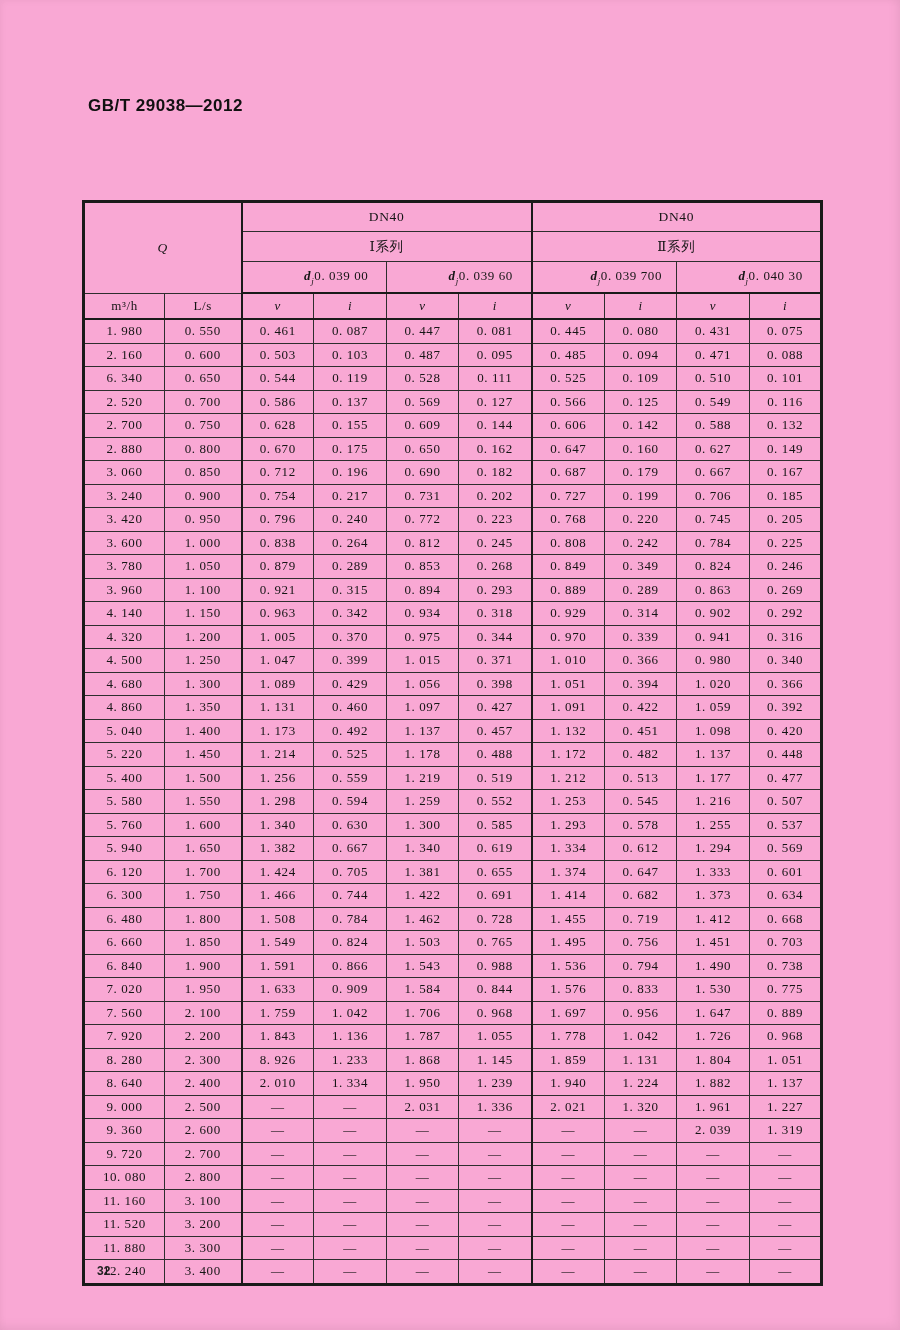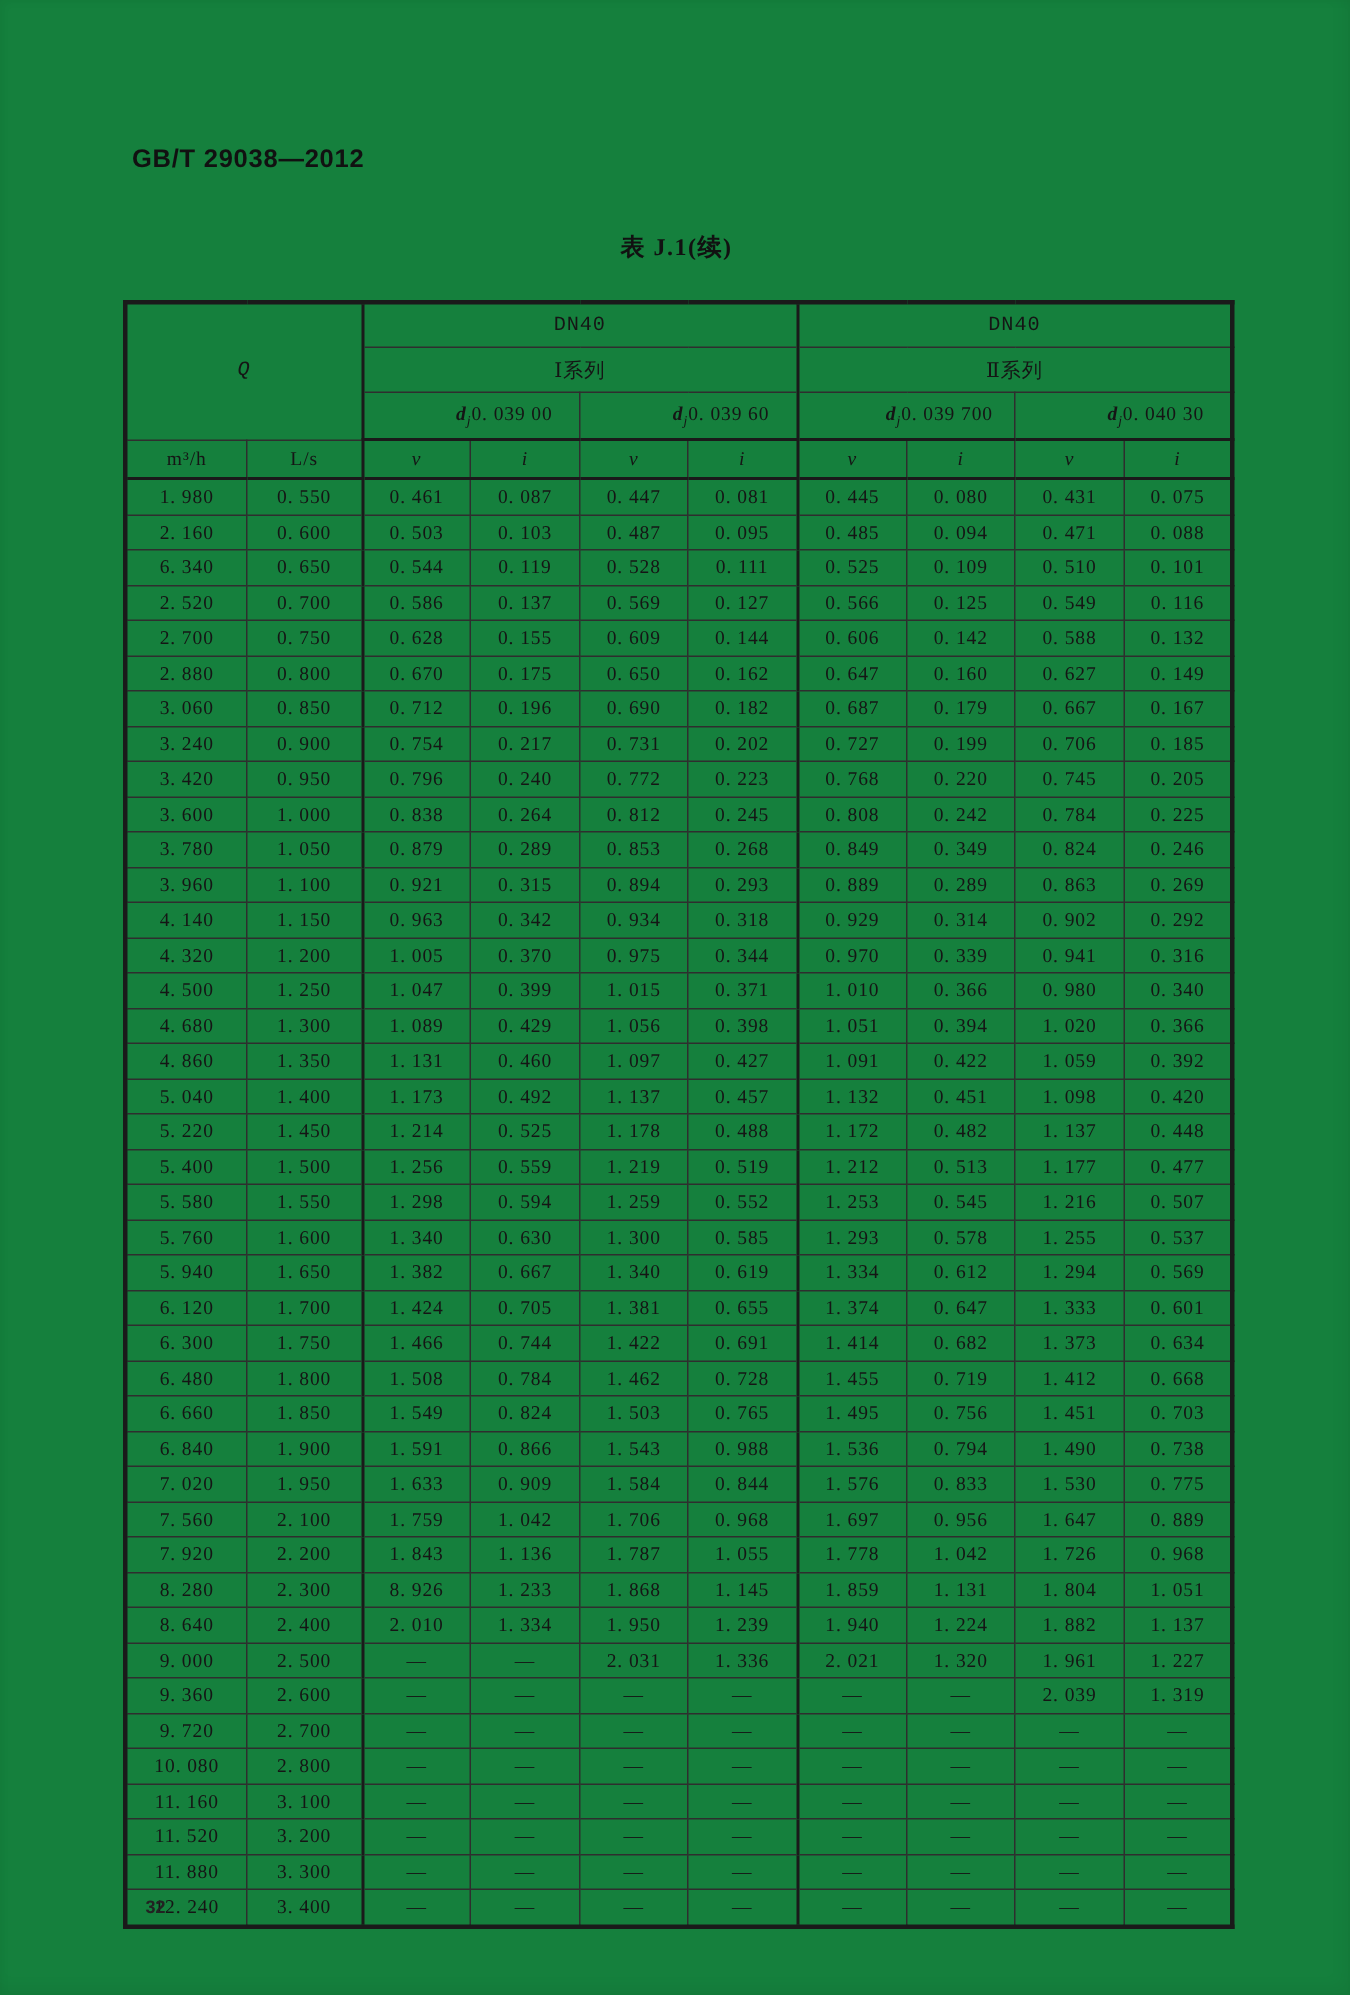--- a/index.html
+++ b/index.html
@@ -1,18 +1,18 @@
 <!DOCTYPE html>
 <html><head>
 <meta charset="utf-8">
 <style>
   html,body { margin:0; padding:0; background:#e8e8e6; }
   .page {
     position:relative; width:900px; height:1330px; margin:0 auto;
-    background:#15803d; color:#161616;
+    background:#f9a8d4; color:#161616;
     font-family:"Liberation Serif","DejaVu Serif",serif;
     box-shadow: inset -4px -5px 10px rgba(0,0,0,0.05), inset 2px 2px 6px rgba(0,0,0,0.03);
     overflow:hidden;
   }
   .doc-number {
     position:absolute; left:88px; top:96px;
     font-family:"Liberation Sans","DejaVu Sans",sans-serif;
     font-weight:bold; font-size:17px; letter-spacing:0.5px; color:#111;
   }
   .table-title {
@@ -24,21 +24,21 @@
     position:absolute; left:82px; top:200px; width:738px;
     border-collapse:collapse; table-layout:fixed;
     border:3px solid #1a1a1a;
   }
   table.jtable td {
     border:1px solid #2e2e2e;
     text-align:center; vertical-align:middle;
     font-size:13px; color:#151515; letter-spacing:0.6px;
     padding:0; overflow:hidden; white-space:nowrap;
   }
-  tr.h1 td { height:28px; font-size:13.5px;font-family:Liberation Mono, monospace; }
+  tr.h1 td { height:28px; font-size:13.5px; }
   tr.h2 td { height:29px; font-size:13.5px;margin-left:48px; }
   tr.h3 td { height:30px; border-bottom:2px solid #1a1a1a;padding-left:44px; }
   tr.h4 td { height:24px; border-bottom:2px solid #1a1a1a; }
   tbody tr td { height:22.5px; }
   .qcell { font-size:15px; }
   .ital { font-style:italic; }
   .vfirst { border-left:2px solid #1a1a1a !important; }
   .vmid   { border-left:2px solid #1a1a1a !important; }
   sub.djsub { font-size:9px; font-style:italic; }
   .dj-sym { font-style:italic; font-weight:bold; }
@@ -48,21 +48,20 @@
     font-family:"Liberation Sans","DejaVu Sans",sans-serif;
   }
 </style>
 </head>
 <body>
 
 <div class="page">
 
   <div class="doc-number">GB/T 29038—2012</div>
 
-  <div class="table-title">表 J.1(续)</div>
 
   <table class="jtable">
     <colgroup>
       <col style="width:81px">
         <col style="width:77px">
       <col style="width:72px">
         <col style="width:73px">
       <col style="width:72px">
         <col style="width:73px">
       <col style="width:73px">

